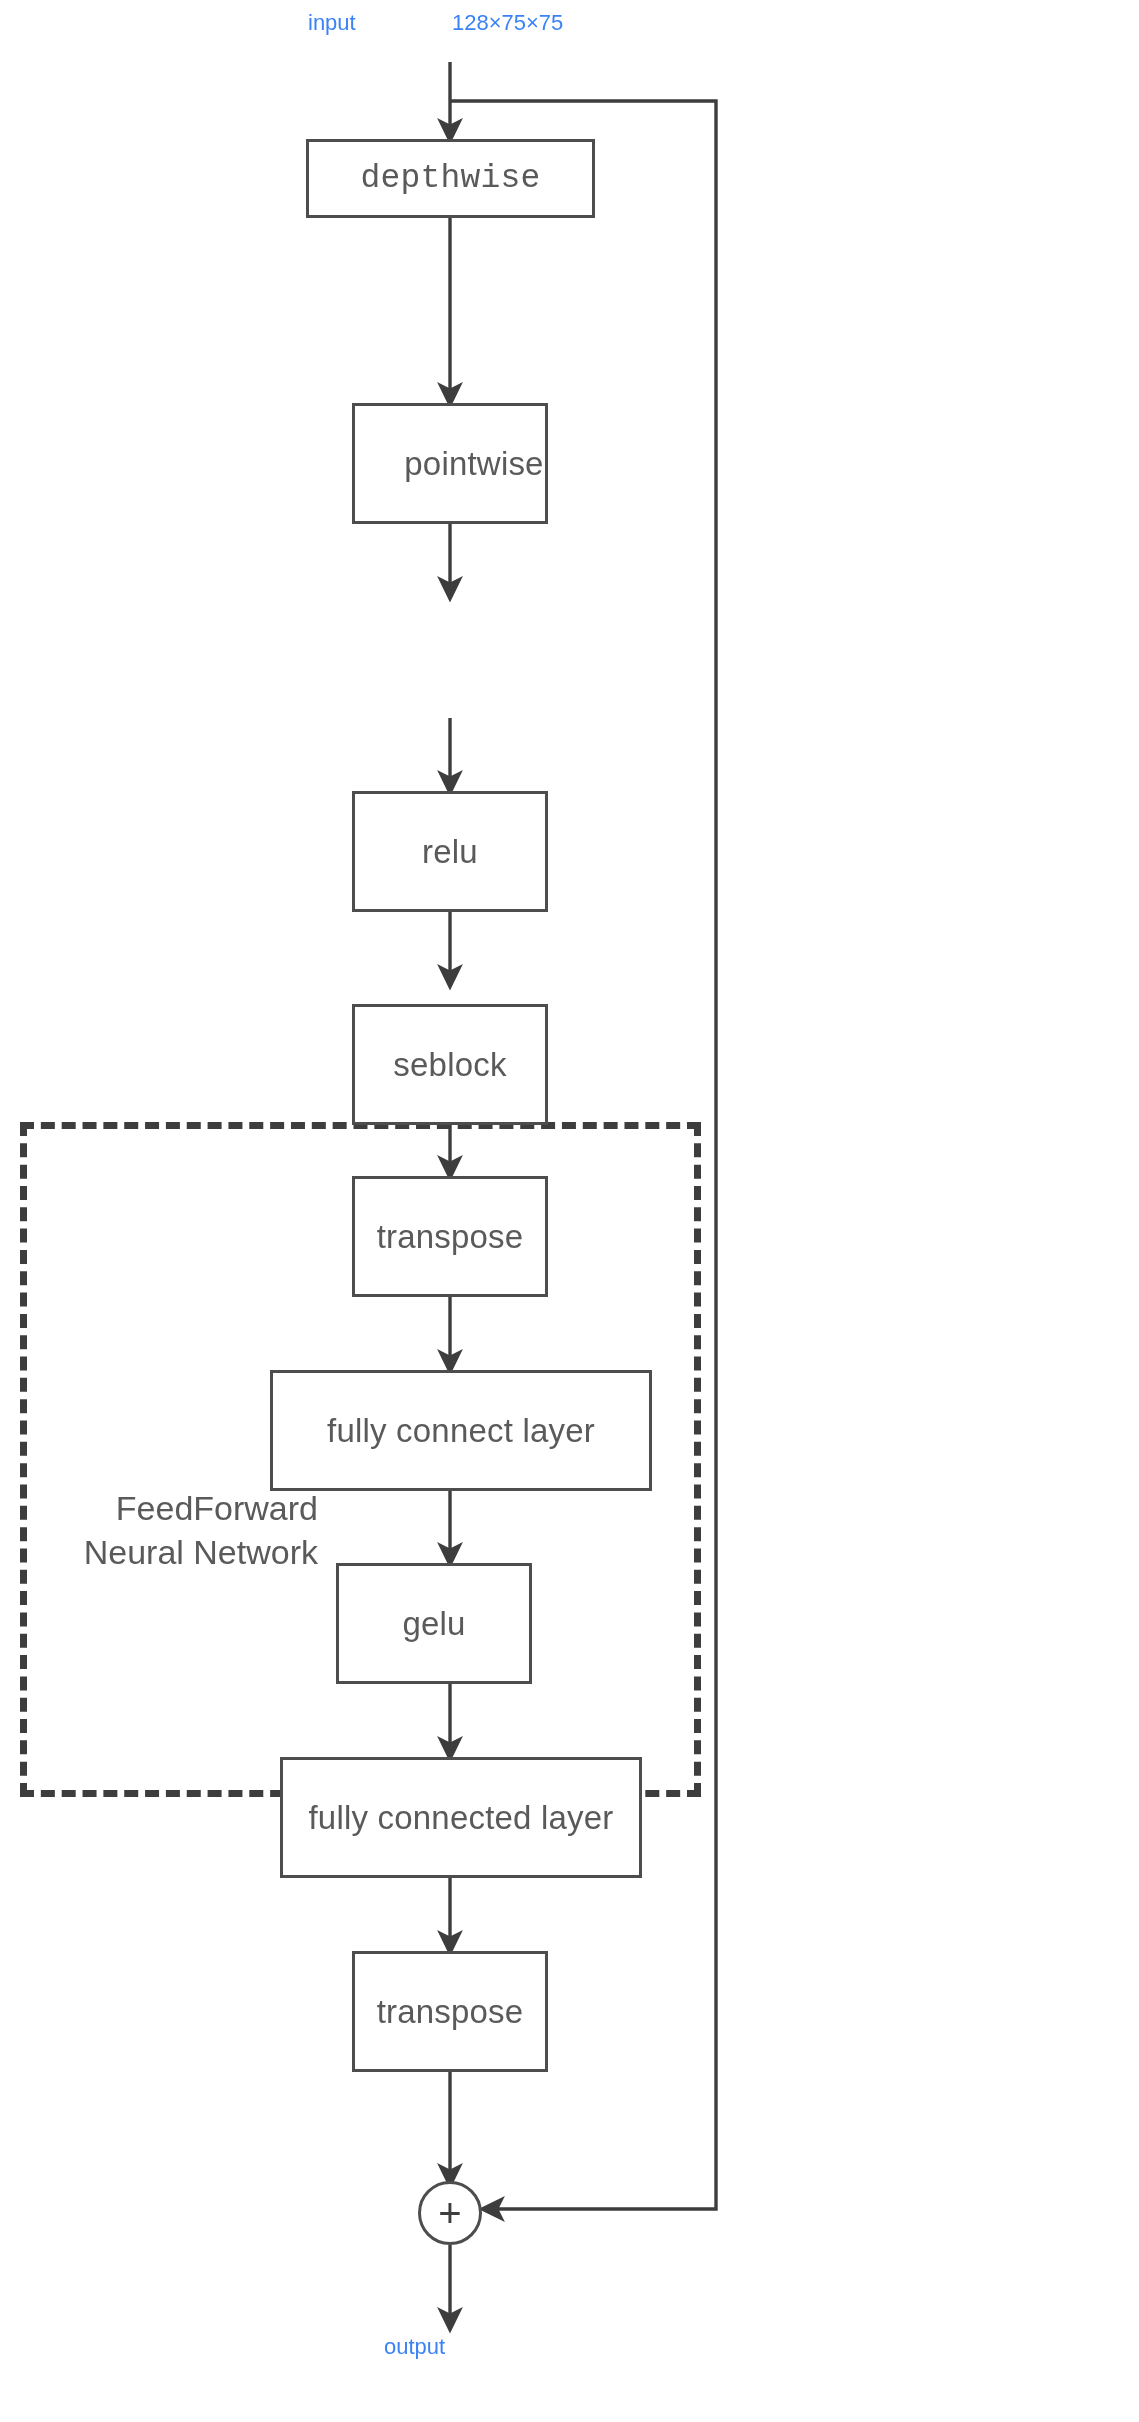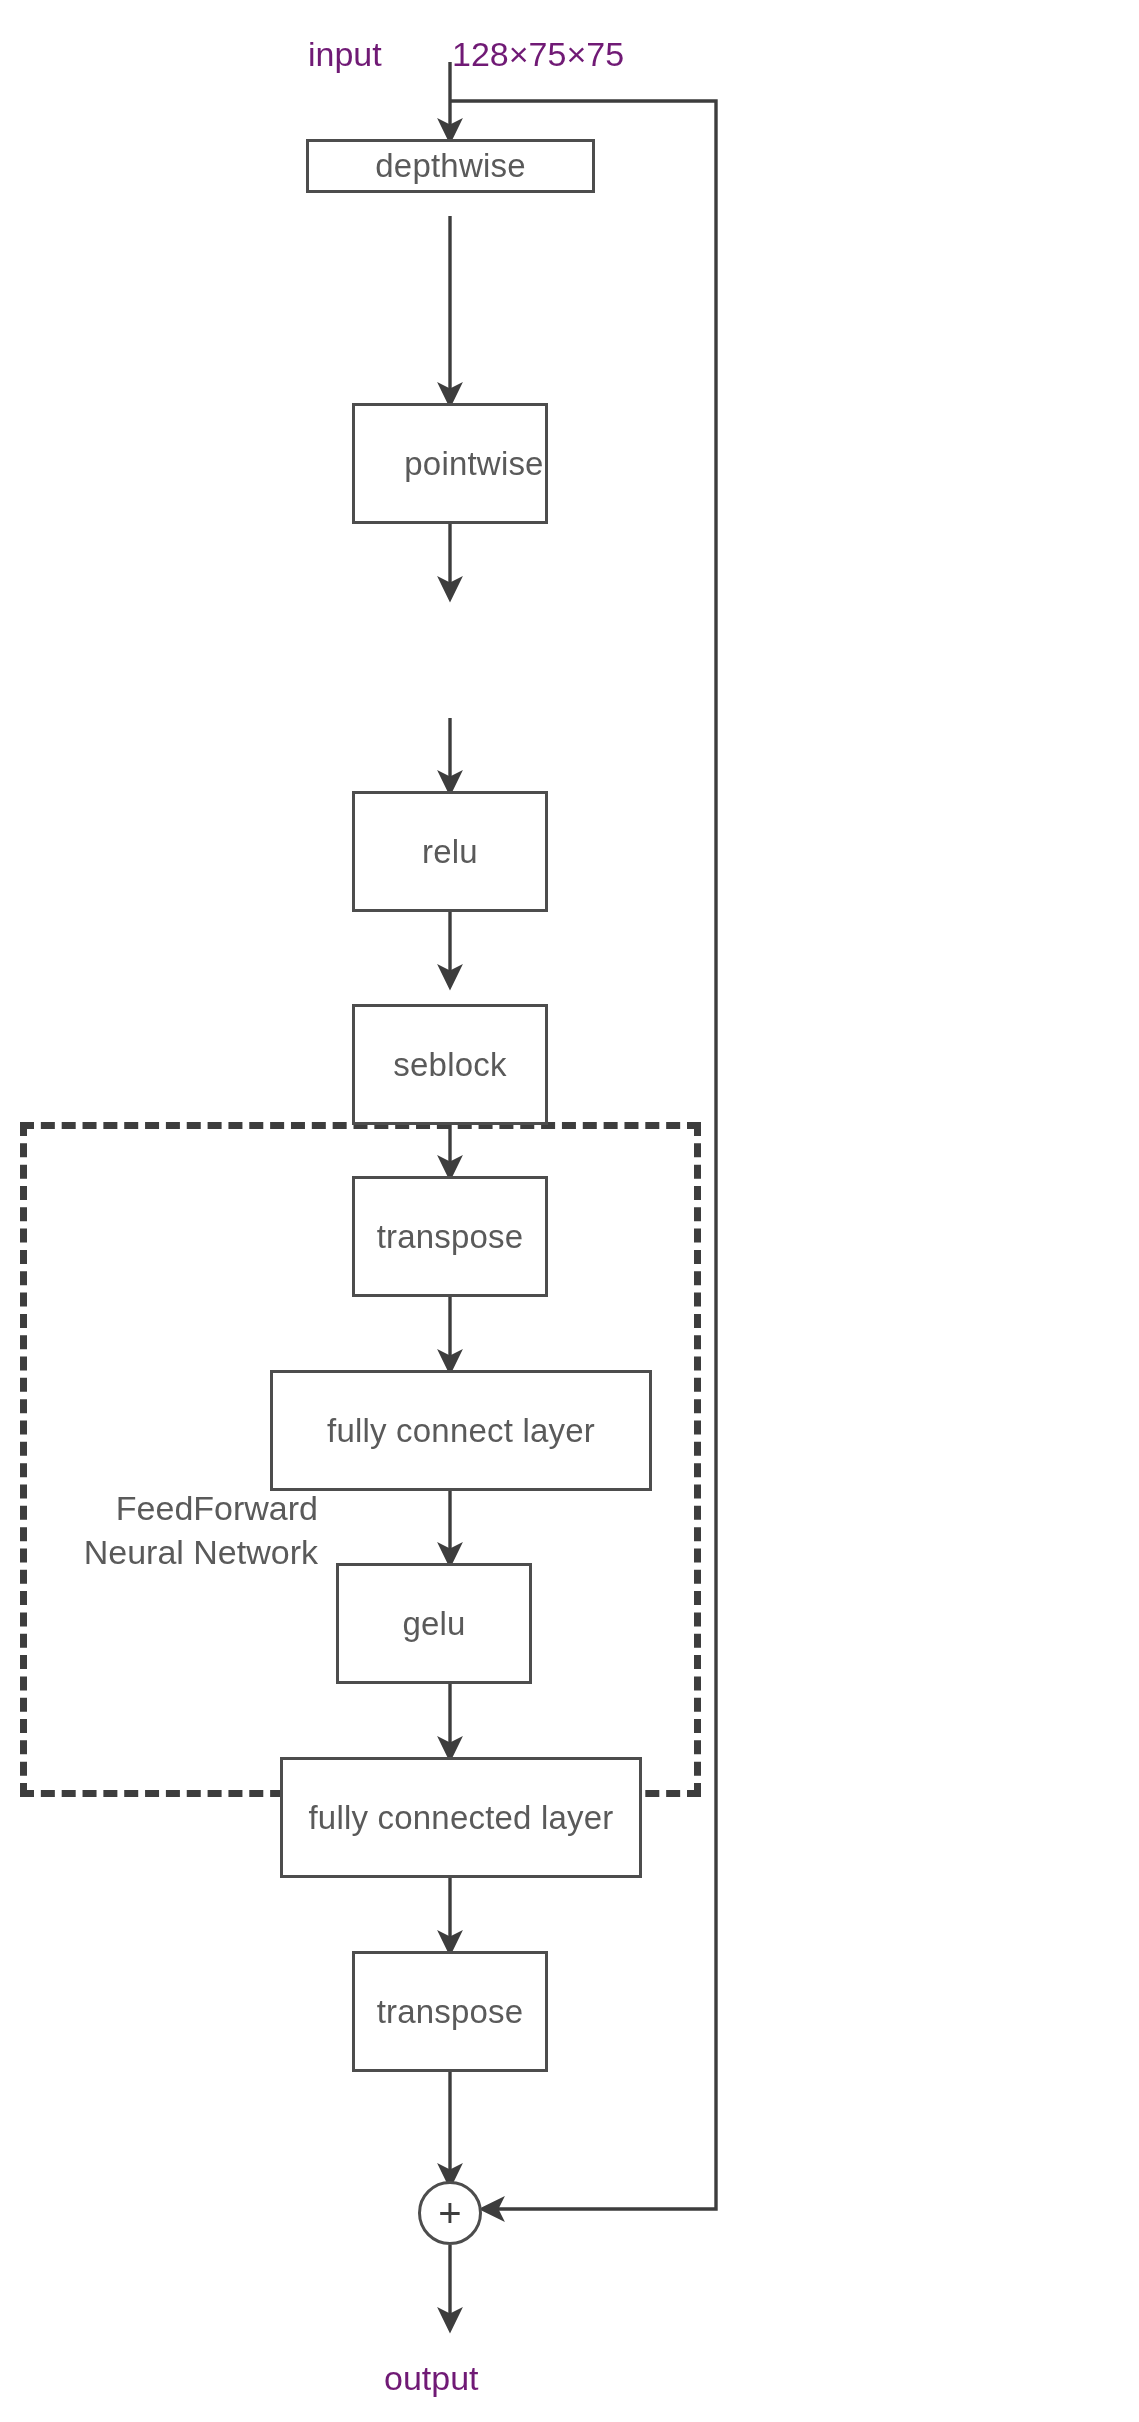--- a/index.html
+++ b/index.html
@@ -28,25 +28,24 @@
     display:flex;
     align-items:center;
     justify-content:center;
     color:#5a5a5a;
     font-size:33px;
     letter-spacing:0.2px;
     white-space:nowrap;
   }
   .freetext{
     position:absolute;
-    color:#701a75;
-    font-size:34px;
+    color:#3b82f6;
+    font-size:22px;
     white-space:nowrap;
     line-height:1.22;
-    margin-top:24px;
   }
   .ff-label{
     position:absolute;
     color:#5a5a5a;
     font-size:34px;
     line-height:1.28;
     text-align:right;
     white-space:nowrap;
   }
   .dashed-group{
@@ -111,21 +110,21 @@
   <div class="freetext" style="left:308px;top:10px;">input</div>
   <div class="freetext" style="left:452px;top:10px;">128×75×75</div>
 
   <div class="dashed-group" style="left:20px;top:1122px;width:681px;height:675px;"></div>
 
   <div class="ff-label" style="left:68px;top:1487px;width:250px;">
     <div>FeedForward</div>
     <div>Neural Network</div>
   </div>
 
-  <div class="node" style="left:306px;top:139px;width:289px;height:54px;">
+  <div class="node" style="left:306px;top:139px;width:289px;height:79px;font-family:Liberation Mono, monospace;">
     <span>depthwise</span>
   </div>
 
   <div class="node" style="left:352px;top:403px;width:196px;height:121px;padding-left:48px;">
     <span>pointwise</span>
   </div>
 
 
   <div class="node" style="left:352px;top:791px;width:196px;height:121px;">
     <span>relu</span>

